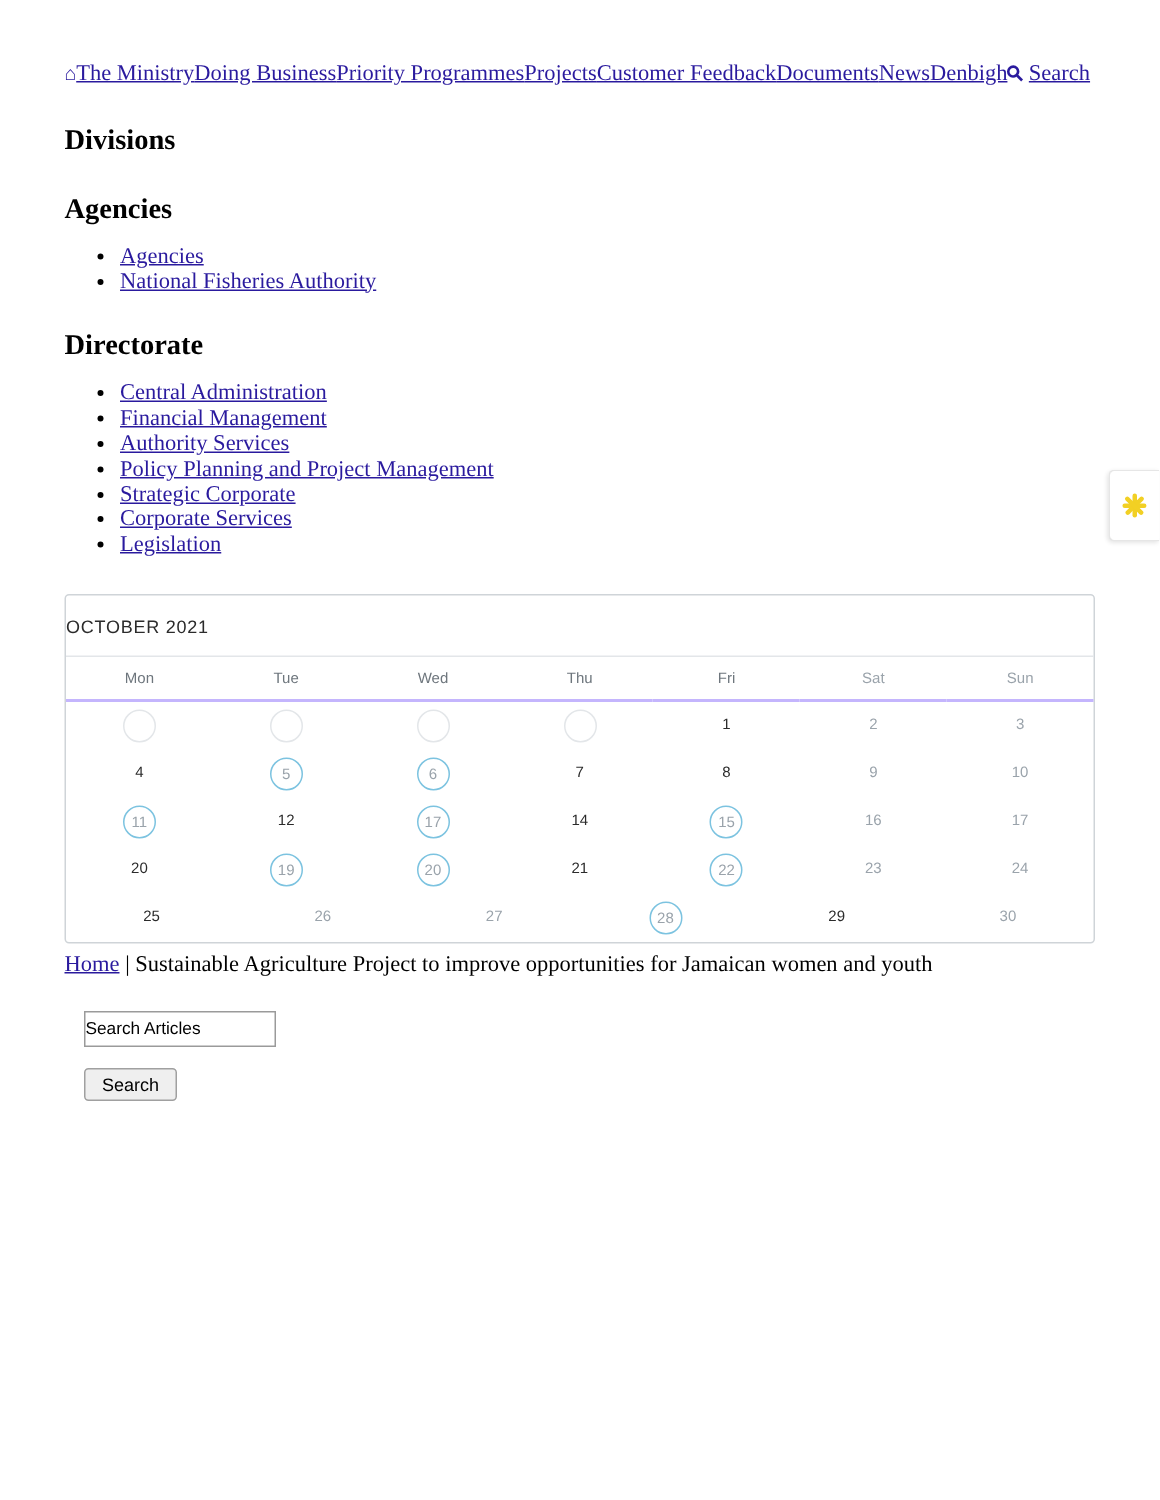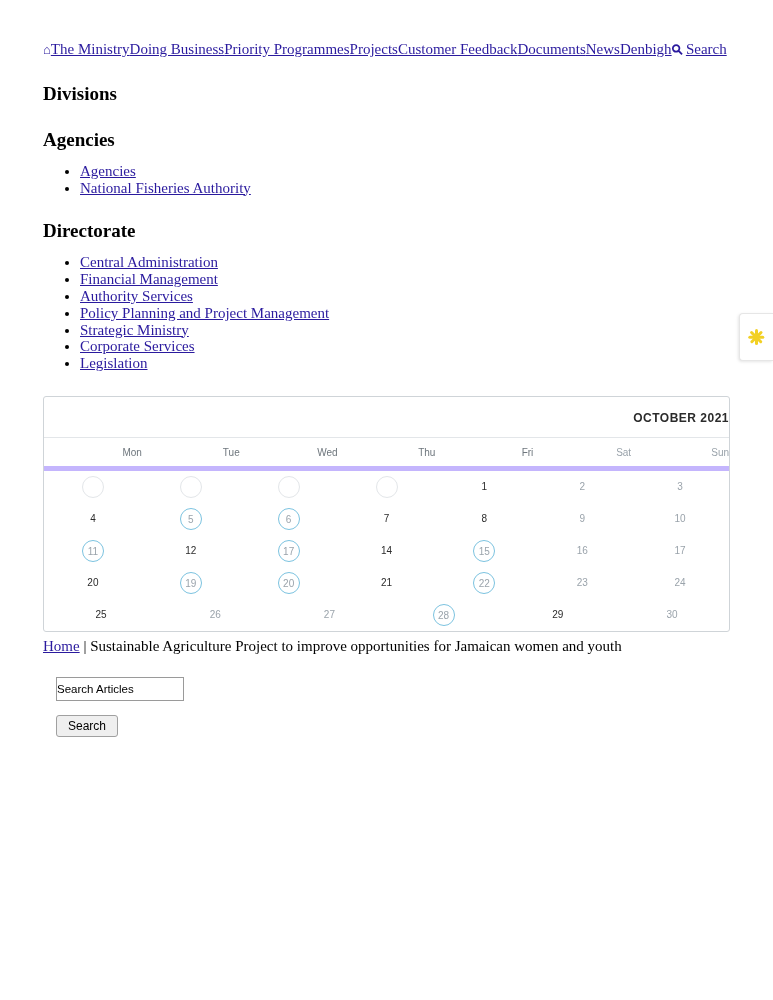--- a/index.html
+++ b/index.html
@@ -81,38 +81,37 @@
     border: 1px solid #cfd4d8;
     border-radius: 3px;
     margin-top: 24px;
     margin-bottom: 0;
     font-family: "Liberation Sans", sans-serif;
     background: #ffffff;
     width: 687px;
     box-sizing: border-box;
   }
   .cal-title {
-    text-align: right;
+    text-align: left;
     font-size: 12px;
     letter-spacing: 0.5px;
     padding: 14px 0 12px 0;
     color: #2b2b2b;
     border-bottom: 1px solid #e3e6e9;
-    font-weight: bold;
   }
   .cal-head, .cal-row {
     display: flex;
   }
   .cal-head > div {
     flex: 1 1 0;
-    text-align: right;
+    text-align: center;
     font-size: 10px;
     color: #6e767d;
     padding: 9px 0 8px 0;
-    border-bottom: 5px solid #c4b5fd;
+    border-bottom: 2px solid #c4b5fd;
   }
   .cal-head > div.weekend {
     color: #9aa3ab;
   }
   .cal-row > div {
     flex: 1 1 0;
     height: 32px;
     display: flex;
     align-items: center;
     justify-content: center;
@@ -230,21 +229,21 @@
     <li><a href="#">Agencies</a></li>
     <li><a href="#">National Fisheries Authority</a></li>
   </ul>
 
   <h2 class="sect">Directorate</h2>
   <ul class="linklist">
     <li><a href="#">Central Administration</a></li>
     <li><a href="#">Financial Management</a></li>
     <li><a href="#">Authority Services</a></li>
     <li><a href="#">Policy Planning and Project Management</a></li>
-    <li><a href="#">Strategic Ministry</a></li>
+    <li><a href="#">Strategic Corporate</a></li>
     <li><a href="#">Corporate Services</a></li>
     <li><a href="#">Legislation</a></li>
   </ul>
 
   <div class="calendar">
     <div class="cal-title">OCTOBER 2021</div>
     <div class="cal-head">
       <div>Mon</div>
       <div>Tue</div>
       <div>Wed</div>

